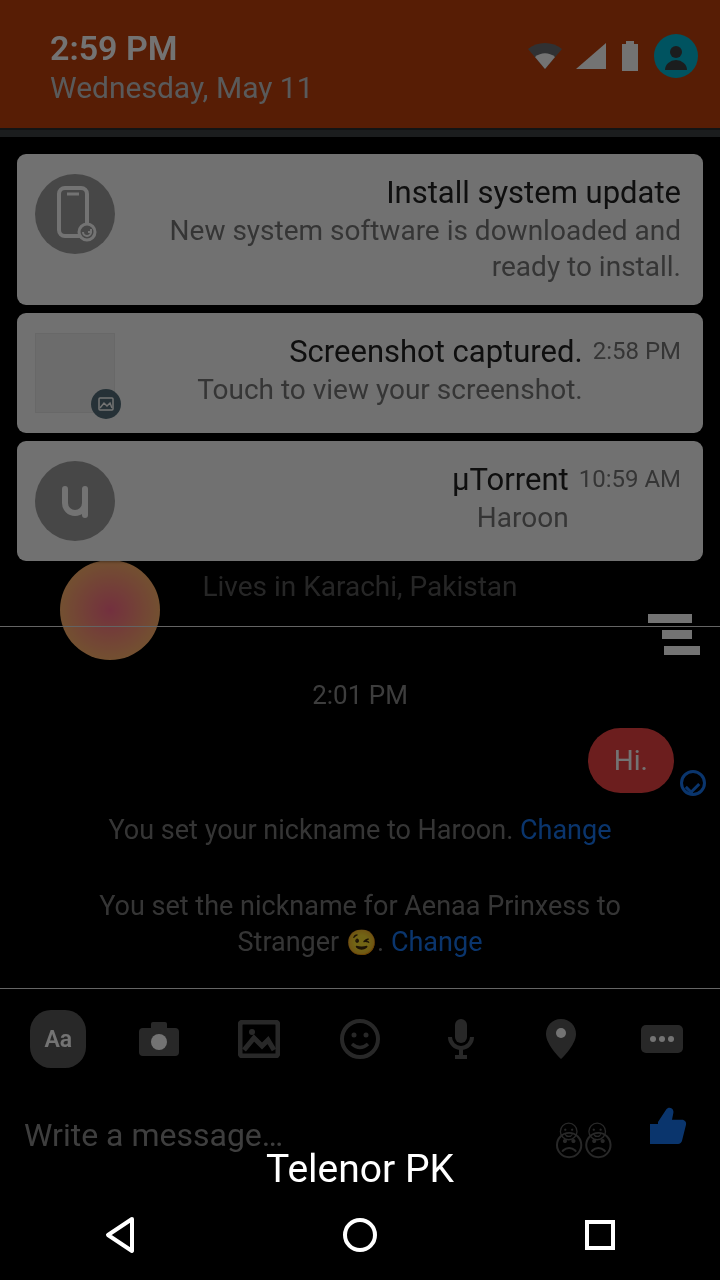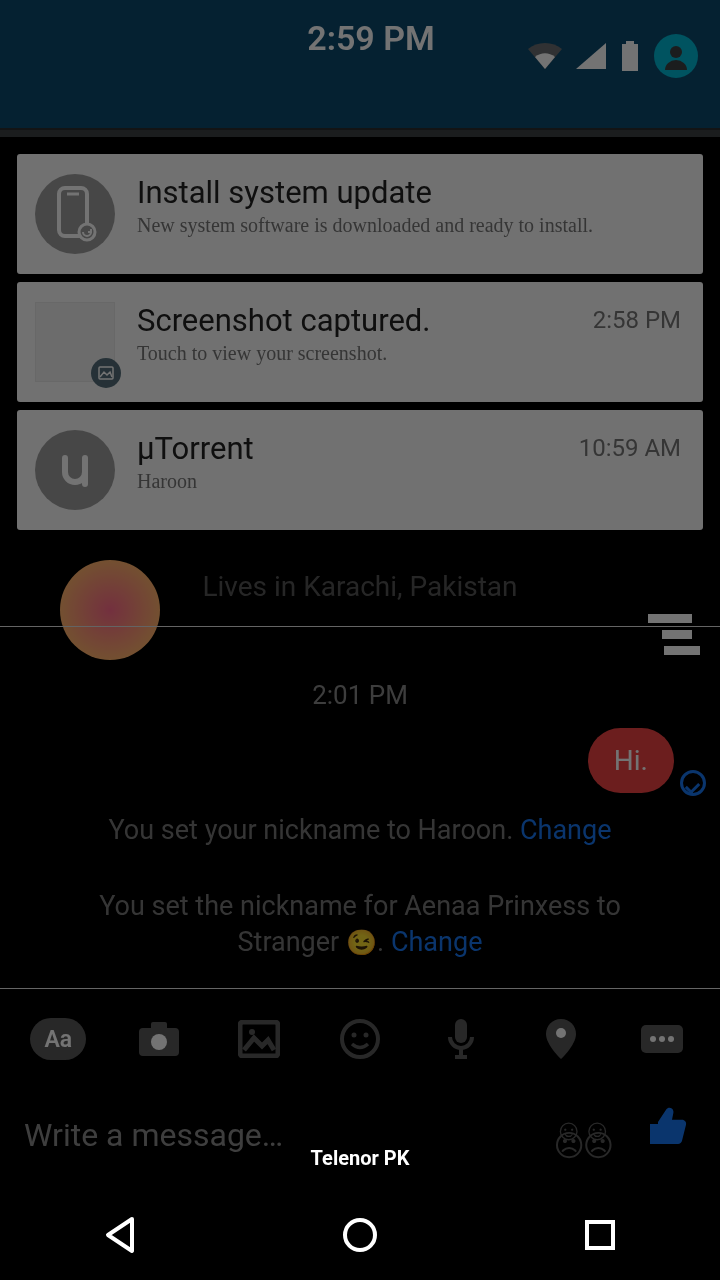--- a/index.html
+++ b/index.html
@@ -2,42 +2,42 @@
 <html><head>
 <meta charset="utf-8">
 <style>
   * { margin:0; padding:0; box-sizing:border-box; font-family: Roboto, Arial, sans-serif; }
   html,body { width:720px; height:1280px; overflow:hidden; background:#000; }
   #screen { position:relative; width:720px; height:1280px; background:#000; }
 
   
   .shade-header {
     position:absolute; top:0; left:0; right:0; height:130px;
-    background:#0c4a6e; color:#fff; padding:18px 28px 14px 50px;
-    display:flex; flex-direction:row; justify-content:center;
+    background:#c2410c; color:#fff; padding:18px 28px 14px 50px;
+    display:flex; flex-direction:column; justify-content:center;
     border-bottom:2px solid #2a2d30;
   }
   .shade-time { font-size:34px; font-weight:600; margin-bottom:2px; }
   .shade-date { font-size:30px; color:#c6c8ca; font-weight:400; }
   .shade-icons { position:absolute; right:22px; top:34px; display:flex; align-items:center; gap:14px; }
   .ico-wifi svg, .ico-cell svg, .ico-batt svg { display:block; }
   .profile-circle { width:44px; height:44px; border-radius:50%; background:#00b8d4; display:flex; align-items:center; justify-content:center; }
   .profile-circle svg { display:block; }
 
   
   .shade-band { position:absolute; top:130px; left:0; right:0; height:7px; background:#3c4043; }
 
   
   .cards { position:absolute; top:154px; left:17px; right:17px; }
-  .card { background:#fafafa; border-radius:3px; margin-bottom:8px; box-shadow:0 1px 3px rgba(0,0,0,.35); display:flex; padding:20px 22px 20px 18px; align-items:flex-start; }
+  .card { background:#fafafa; border-radius:9px; margin-bottom:8px; box-shadow:0 1px 3px rgba(0,0,0,.35); display:flex; padding:20px 22px 20px 18px; align-items:flex-start;text-align:right; }
   .card-icon { width:80px; height:80px; border-radius:50%; background:#9e9e9e; flex-shrink:0; display:flex; align-items:center; justify-content:center; margin-right:22px; }
   .card-icon svg { display:block; }
   .card-body { flex:1; min-width:0; }
   .card-title { font-size:31px; color:#222; font-weight:400; margin-bottom:2px; }
-  .card-sub { font-size:20px; color:#777; line-height:1.28;font-family:Liberation Serif, serif; }
+  .card-sub { font-size:28px; color:#777; line-height:1.28; }
   .card-time { font-size:24px; color:#777; white-space:nowrap; margin-left:10px; padding-top:4px; }
 
   
   .thumb-wrap { position:relative; width:80px; height:80px; flex-shrink:0; margin-right:22px; }
   .thumb { width:80px; height:80px; background:#f0f0f0; border:1px solid #e6e6e6; }
   .thumb-badge { position:absolute; right:-6px; bottom:-6px; width:30px; height:30px; border-radius:50%; background:#546e7a; display:flex; align-items:center; justify-content:center; }
   .thumb-badge svg { display:block; }
 
   
   .messenger { position:absolute; top:0; left:0; right:0; bottom:90px; background:#fff; z-index:-1; }
@@ -63,28 +63,28 @@
 
   .sys-msg1 { position:absolute; top:814px; left:0; right:0; text-align:center; font-size:27px; color:#777; }
   .sys-msg2 { position:absolute; top:888px; left:60px; right:60px; text-align:center; font-size:27px; color:#777; line-height:1.35; }
   .link { color:#1877f2; }
   .emoji { font-size:25px; }
 
   
   .msg-divider2 { position:absolute; top:988px; left:0; right:0; height:1px; background:#e0e0e0; }
   .tool-row { position:absolute; top:1000px; left:0; right:0; height:78px; display:flex; align-items:center; justify-content:space-around; padding:0 8px; }
   .tool-btn { width:56px; height:56px; display:flex; align-items:center; justify-content:center; color:#5a5a5a; }
-  .aa-pill { width:60px; height:42px; border-radius:21px; background:#5a5a5a; color:#fff; font-size:23px; font-weight:600; display:flex; align-items:center; justify-content:center; }
+  .aa-pill { width:60px; height:58px; border-radius:21px; background:#5a5a5a; color:#fff; font-size:23px; font-weight:600; display:flex; align-items:center; justify-content:center; }
 
   .compose { position:absolute; top:1098px; left:24px; right:24px; height:56px; display:flex; align-items:flex-end; color:#8a8a8a; font-size:32px; }
   .compose-input { flex:1; }
   .compose-emoji { font-size:30px; color:#5a5a5a; margin-right:28px; letter-spacing:-2px; line-height:16px; }
   .like-btn { width:56px; height:56px; color:#1877f2; display:flex; align-items:center; justify-content:center; }
 
-  .carrier-label { position:absolute; top:1146px; left:0; right:0; text-align:center; color:#fff; font-size:20px; z-index:20;font-weight:bold; }
+  .carrier-label { position:absolute; top:1146px; left:0; right:0; text-align:center; color:#fff; font-size:39px; z-index:20; }
 
   
   .navbar { position:absolute; bottom:0; left:0; right:0; height:90px; background:#000; display:flex; align-items:center; justify-content:space-around; z-index:30; }
   .nav-btn { width:120px; height:54px; display:flex; align-items:center; justify-content:center; color:#fff; }
 </style>
 </head>
 <body>
 <div id="screen">
 
   <div class="msglayer">
@@ -172,20 +172,21 @@
             <path fill="#1877f2" d="M6 22h8v20H6zM18 42h16c2 0 3.6-1.3 4-3.2l4-16c.6-2.6-1.3-5-4-5H28l1.4-7c.3-1.6-.3-3.2-1.6-4.2-1.8-1.3-4.3-.9-5.6.9L14 20v22z"></path>
           </svg>
       </div>
     </div>
 
     <div class="dim-over"></div>
   </div>
 
   <div class="shade-header">
     <div class="shade-time">2:59 PM</div>
+    <div class="shade-date">Wednesday, May 11</div>
     <div class="shade-icons">
       <span class="ico-wifi">
         <svg width="34" height="26" viewBox="0 0 34 26">
             <path d="M17 26 L34 6 C25 -2 9 -2 0 6 Z" fill="#6b6e71"></path>
             <path d="M17 26 L27 14 C21 9 13 9 7 14 Z" fill="#fff"></path>
           </svg>
       </span>
       <span class="ico-cell">
         <svg width="30" height="26" viewBox="0 0 30 26">
             <path d="M0 26 L30 26 L30 0 Z" fill="#fff"></path>

